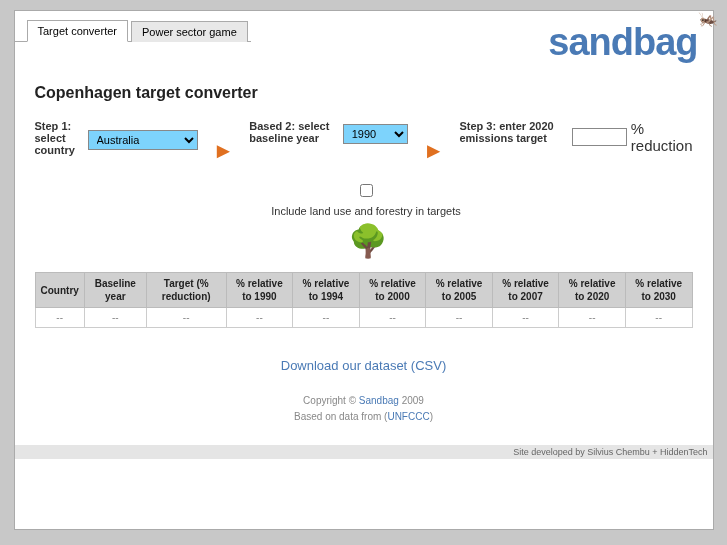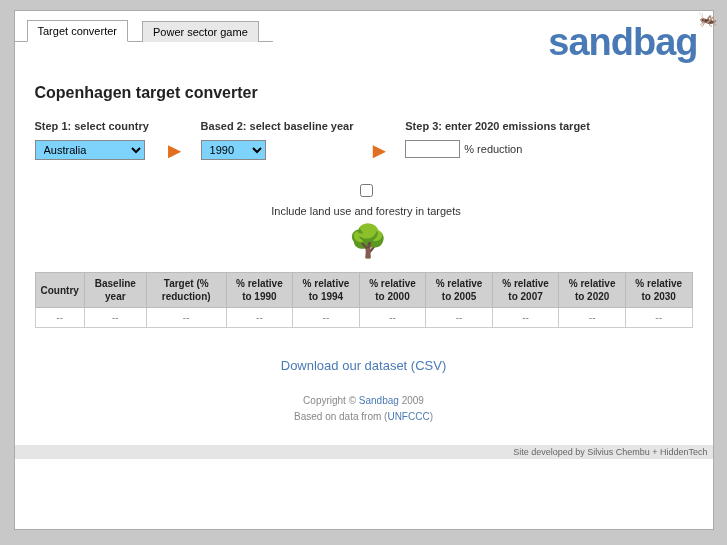--- a/index.html
+++ b/index.html
@@ -26,21 +26,21 @@
       padding: 8px 0 0 12px;
       border-bottom: 1px solid #aaa;
       margin-bottom: 0;
     }
     .tab {
       padding: 4px 10px;
       border: 1px solid #aaa;
       background: #e8e8e8;
       cursor: pointer;
       font-size: 11px;
-      margin-right: 14px;
+      margin-right: 3px;
       border-bottom: none;
       position: relative;
       bottom: -1px;
     }
     .tab.active {
       background: #fff;
       border-bottom: 1px solid #fff;
       font-weight: normal;
     }
     .logo-area {
@@ -72,21 +72,20 @@
       color: #222;
     }
     .steps-row {
       display: flex;
       align-items: flex-start;
       gap: 0;
       margin-bottom: 20px;
     }
     .step {
       display: flex;
-      flex-direction: column;
       gap: 5px;
     }
     .step-label {
       font-size: 11px;
       font-weight: bold;
       color: #333;
       margin-bottom: 3px;
     }
     .step-control {
       display: flex;
@@ -113,21 +112,21 @@
     .year-select {
       width: 65px;
     }
     .target-input {
       width: 55px;
       border: 1px solid #888;
       padding: 2px 4px;
       font-size: 11px;
     }
     .percent-label {
-      font-size: 11px;
+      font-size: 15px;
       color: #333;
     }
     
     .checkbox-row {
       display: flex;
       align-items: center;
       gap: 8px;
       margin-bottom: 15px;
       padding-left: 5px;
       flex-direction: column;

